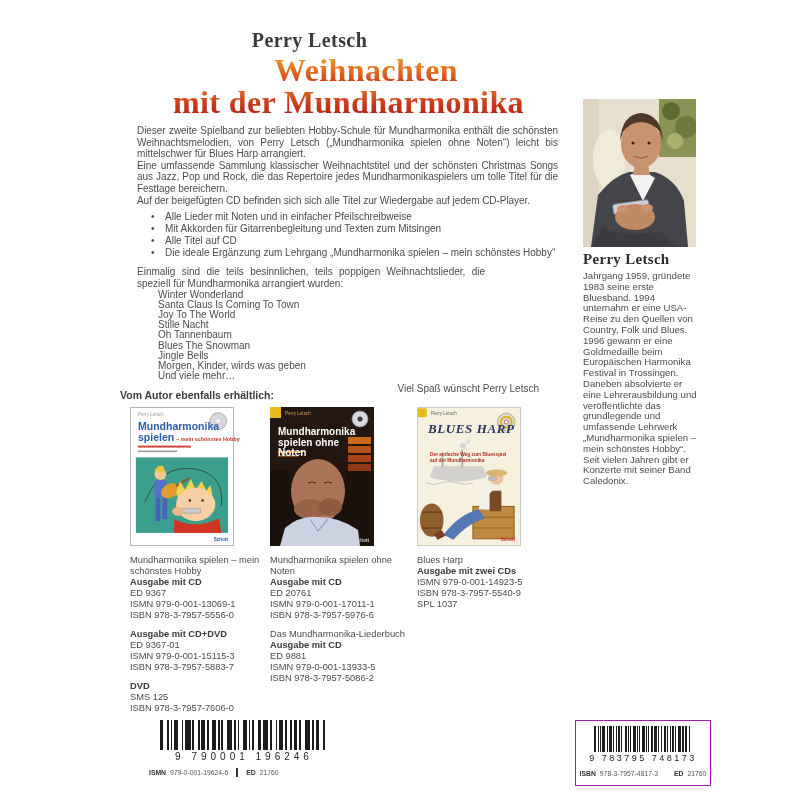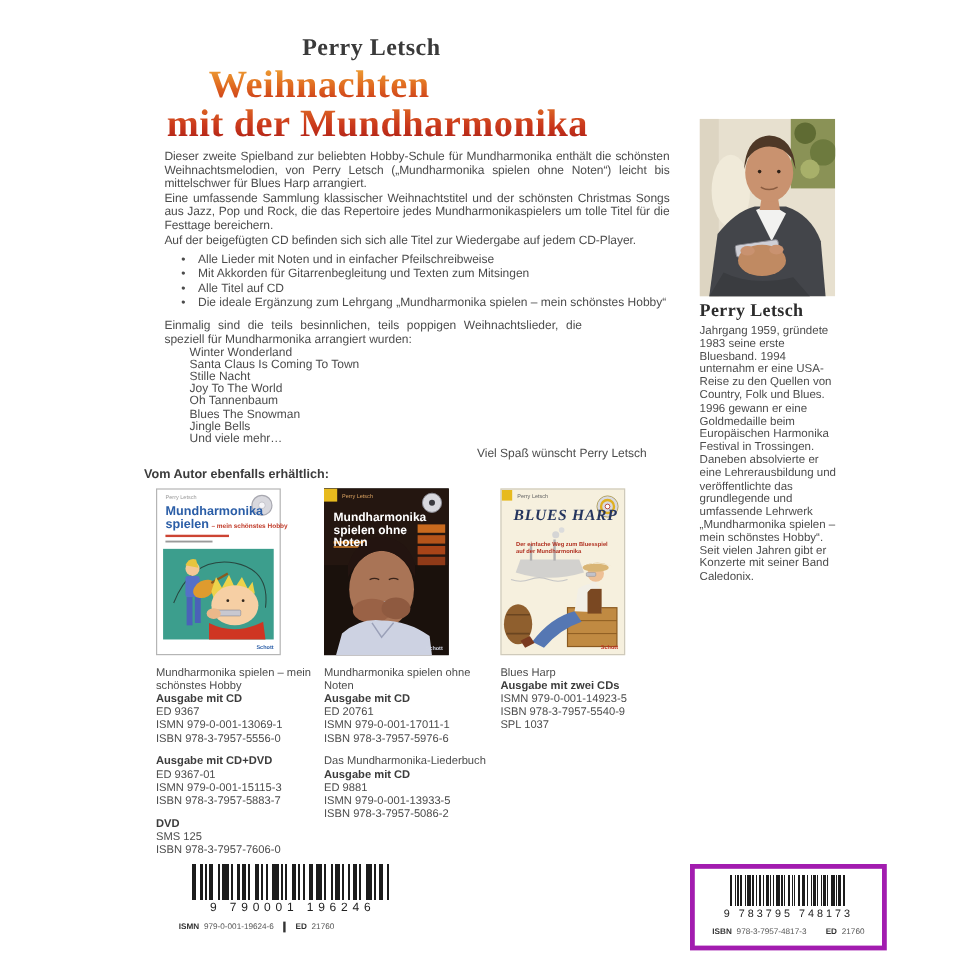--- a/index.html
+++ b/index.html
@@ -3,21 +3,21 @@
 <meta charset="utf-8">
 <style>
   html,body{margin:0;padding:0;width:800px;height:800px;background:#ffffff;overflow:hidden;}
   body{font-family:"Liberation Sans",sans-serif;color:#4c4c4c;position:relative;}
   .page{position:absolute;inset:0;background:#fff;}
 
   
   .text-col{position:absolute;left:137px;top:30px;width:421px;}
   .author-heading{width:345px;text-align:center;font-family:"Liberation Serif",serif;
     font-weight:bold;font-size:20px;line-height:20px;color:#3a3a3a;letter-spacing:.4px;margin-bottom:4px;}
-  .title{margin:0;font-family:"Liberation Serif",serif;font-weight:bold;}
+  .title{margin:0;font-family:"Liberation Serif",serif;font-weight:bold;text-align:center;}
   .title-line{display:block;font-size:32px;line-height:32px;letter-spacing:.4px;color:#c43a1e;}
   .tl1{padding-left:37px;}
   .tl2{padding-left:2px;}
   @supports(-webkit-background-clip:text){
     .tl1{background:linear-gradient(180deg,#f0a838 0%,#e06a20 55%,#c83318 100%);-webkit-background-clip:text;background-clip:text;color:transparent;}
     .tl2{background:linear-gradient(180deg,#e07326 0%,#cc3a1c 55%,#ad2016 100%);-webkit-background-clip:text;background-clip:text;color:transparent;}
   }
   .intro{margin:0;font-size:10px;line-height:11.6px;text-align:justify;letter-spacing:-.05px;}
   .intro-first{margin-top:7px;}
   .features{margin:5px 0 0;padding:0;list-style:none;}
@@ -63,21 +63,21 @@
 
   
   .sidebar{position:absolute;left:583px;top:99px;width:119px;}
   .photo{width:113px;height:148px;display:block;}
   .sidebar-name{font-family:"Liberation Serif",serif;font-weight:bold;font-size:15px;line-height:17px;color:#2c2c2c;margin-top:4px;letter-spacing:.3px;}
   .bio{margin:3px 0 0;font-size:9.6px;line-height:10.8px;}
 
   
   .barcode{position:absolute;text-align:center;}
   .barcode-left{left:149px;top:720px;width:190px;}
-  .barcode-right{left:575px;top:720px;width:112px;border:4px solid #a21caf;padding:5px 22px 7px;background:#fff;}
+  .barcode-right{left:575px;top:720px;width:112px;border:1px solid #a21caf;padding:5px 11px 7px;background:#fff;}
   svg.bars{display:block;margin:0 auto;fill:#1c1c1c;shape-rendering:crispEdges;}
   .barcode-left svg.bars{width:172px;height:30px;}
   .barcode-right svg.bars{width:100px;height:26px;}
   .digits{font-family:Liberation Sans, sans-serif;font-size:10px;letter-spacing:4px;color:#222;margin-top:1px;white-space:nowrap;}
   .barcode-right .digits{font-size:9px;letter-spacing:2.5px;}
   .bc-label{margin-top:6px;font-size:6.8px;color:#555;display:flex;align-items:center;gap:4px;white-space:nowrap;justify-content:center;}
   .barcode-left .bc-label{justify-content:flex-start;}
   .bc-label .b{font-weight:bold;color:#333;}
   .sep{display:inline-block;width:2px;height:9px;background:#333;margin:0 4px;}
 </style>
@@ -100,25 +100,26 @@
       <li>Alle Lieder mit Noten und in einfacher Pfeilschreibweise</li>
       <li>Mit Akkorden für Gitarrenbegleitung und Texten zum Mitsingen</li>
       <li>Alle Titel auf CD</li>
       <li>Die ideale Ergänzung zum Lehrgang „Mundharmonika spielen – mein schönstes Hobby“</li>
     </ul>
 
     <p class="songs-intro">Einmalig sind die teils besinnlichen, teils poppigen Weihnachtslieder, die speziell für Mundharmonika arrangiert wurden:</p>
     <div class="song-list">
       <div class="song">Winter Wonderland</div>
       <div class="song">Santa Claus Is Coming To Town</div>
+      <div class="song">Joy To The World</div>
       <div class="song">Stille Nacht</div>
-      <div class="song">Joy To The World</div>
       <div class="song">Oh Tannenbaum</div>
       <div class="song">Blues The Snowman</div>
       <div class="song">Jingle Bells</div>
+      <div class="song">Morgen, Kinder, wirds was geben</div>
       <div class="song">Und viele mehr…</div>
     </div>
     <div class="closing">Viel Spaß wünscht Perry Letsch</div>
   </div>
 
   <div class="products">
     <div class="also-heading">Vom Autor ebenfalls erhältlich:</div>
 
     <div class="covers-row">
 

